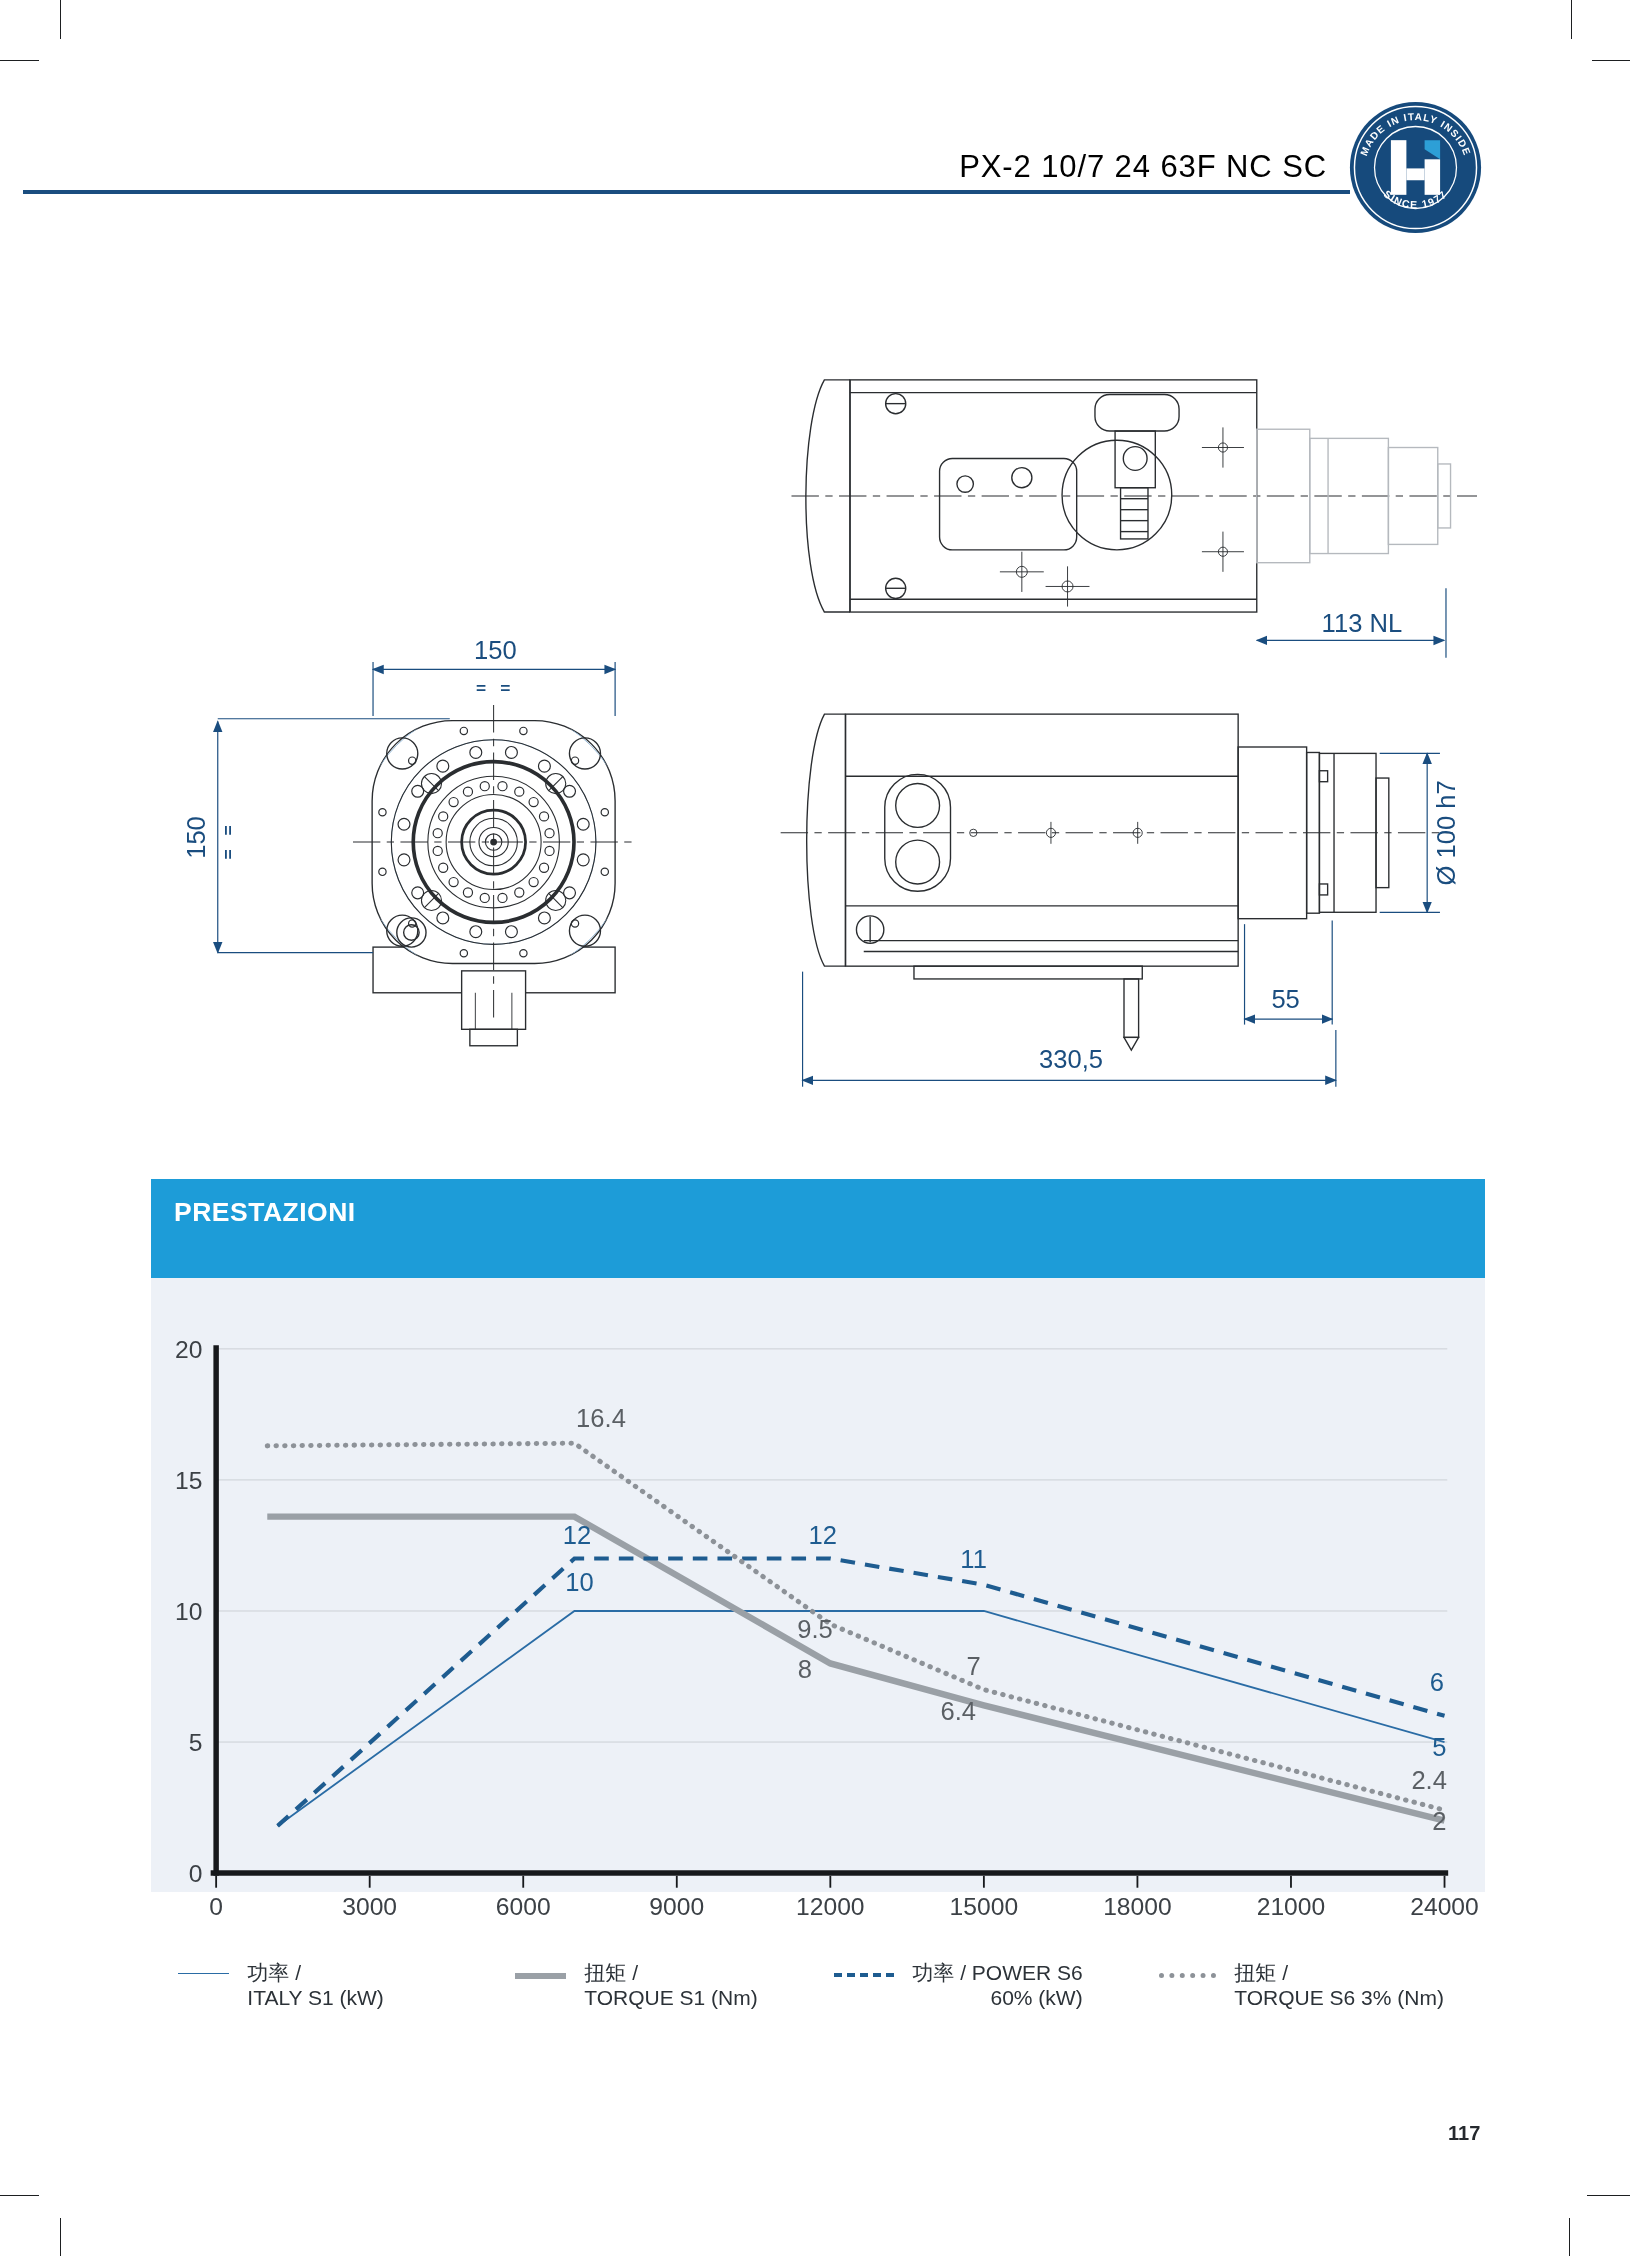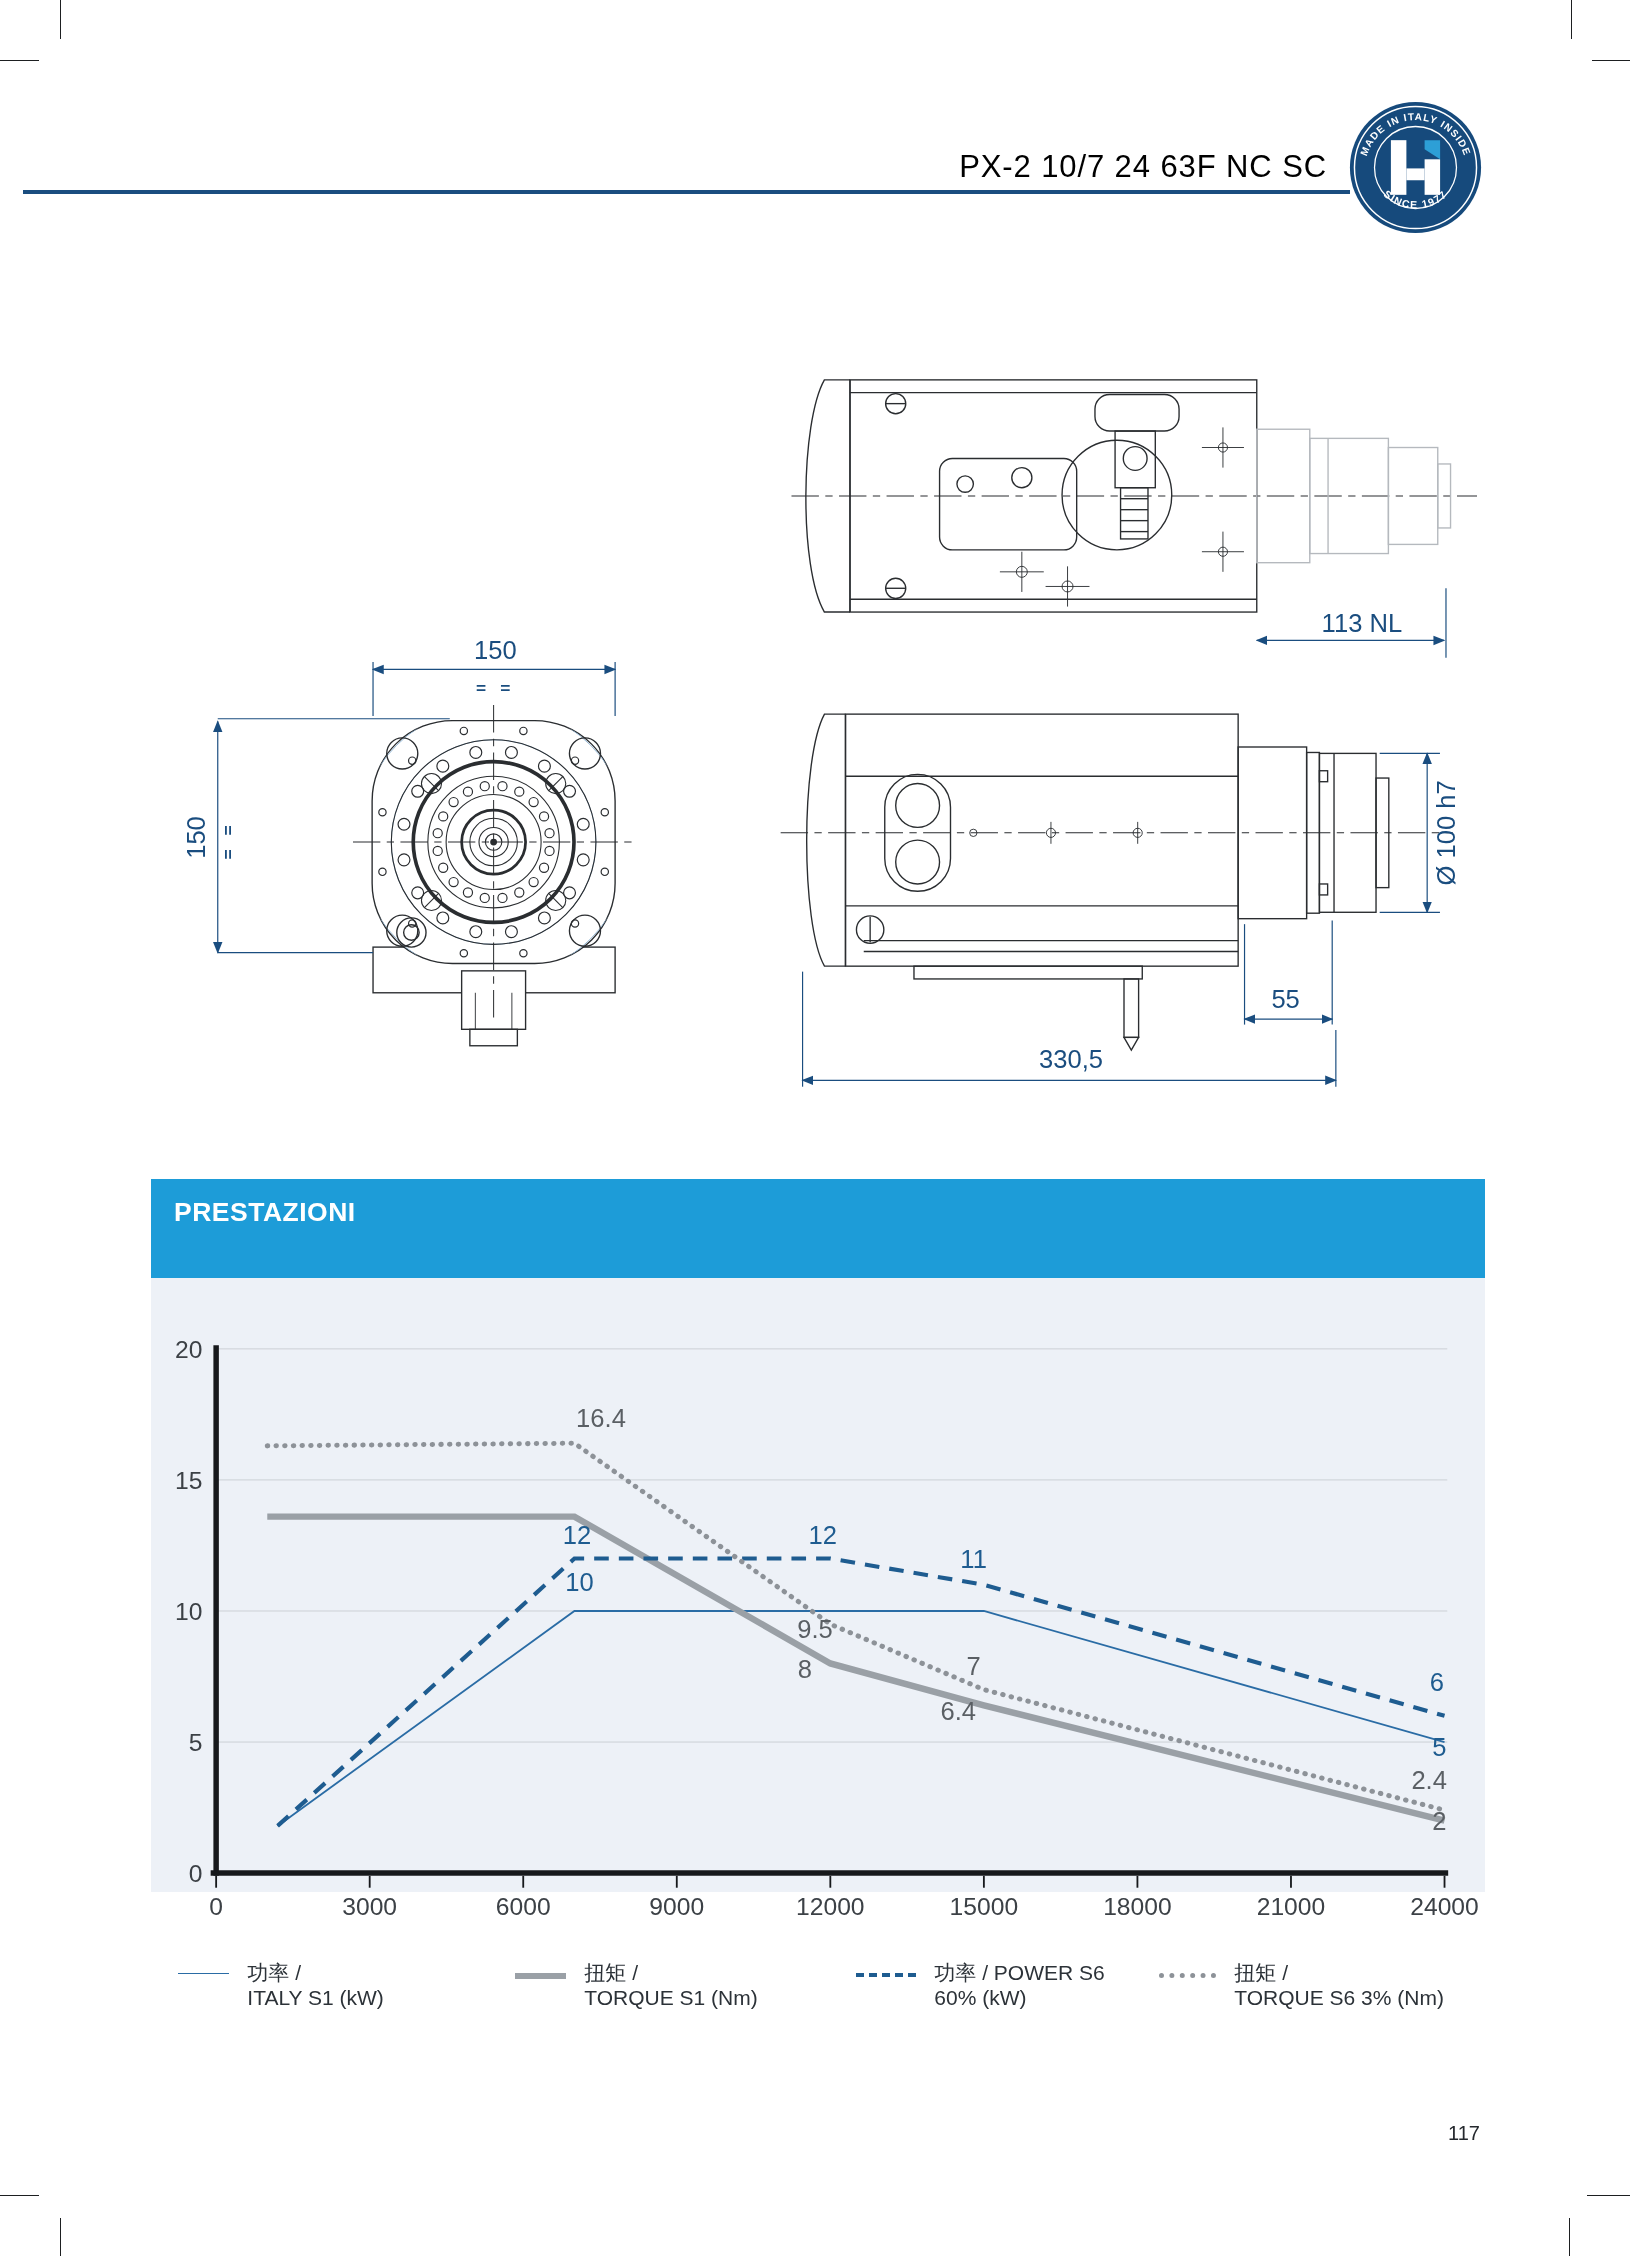--- a/index.html
+++ b/index.html
@@ -23,21 +23,21 @@
   #chart-svg .tick{font-size:27px;fill:#3c4146;}
   #chart-svg .ann{font-size:28px;}
   #legend{position:absolute;left:0;top:781px;width:100%;height:119px;}
   .lg-item{position:absolute;top:0;display:flex;align-items:flex-start;}
   .sw{width:51px;height:0;margin:12.8px 18.3px 0 0;flex:none;}
   .sw.solid-thin{border-top:1.8px solid;}
   .sw.solid-thick{border-top:6.4px solid;}
   .sw.dashed{border-top:4.6px dashed;width:60px;}
   .sw.dotted{border-top:5.5px dotted;width:57px;}
   .lg-tx{font-size:21px;color:#2c3238;line-height:1.2;}
-  .page-num{position:absolute;left:1448px;top:2122px;font-size:20px;font-weight:400;color:#25292e;}
+  .page-num{position:absolute;left:1448px;top:2122px;font-size:20px;font-weight:700;color:#25292e;}
 </style>
 </head>
 <body>
 
 <div class="page">
 
   <div class="trim" style="left:60px;top:0;width:0.9px;height:39px"></div>
   <div class="trim" style="left:0;top:60px;width:39px;height:0.9px"></div>
   <div class="trim" style="left:1571px;top:0;width:0.9px;height:39px"></div>
   <div class="trim" style="left:1592px;top:60px;width:39px;height:0.9px"></div>
@@ -357,21 +357,21 @@
             <div>ITALY S1 (kW)</div>
           </div>
         </div>
         <div class="lg-item" style="left: 364px;">
           <div class="sw solid-thick" style="border-color: rgb(154, 160, 166);"></div>
           <div class="lg-tx">
             <div>扭矩 /</div>
             <div>TORQUE S1 (Nm)</div>
           </div>
         </div>
-        <div class="lg-item" style="left: 705px;">
+        <div class="lg-item" style="left: 683px; text-align: right;">
           <div class="sw dashed" style="border-color: rgb(30, 92, 144);"></div>
           <div class="lg-tx">
             <div>功率 / POWER S6</div>
             <div>60% (kW)</div>
           </div>
         </div>
         <div class="lg-item" style="left: 1008px;">
           <div class="sw dotted" style="border-color: rgb(141, 146, 152);"></div>
           <div class="lg-tx">
             <div>扭矩 /</div>

